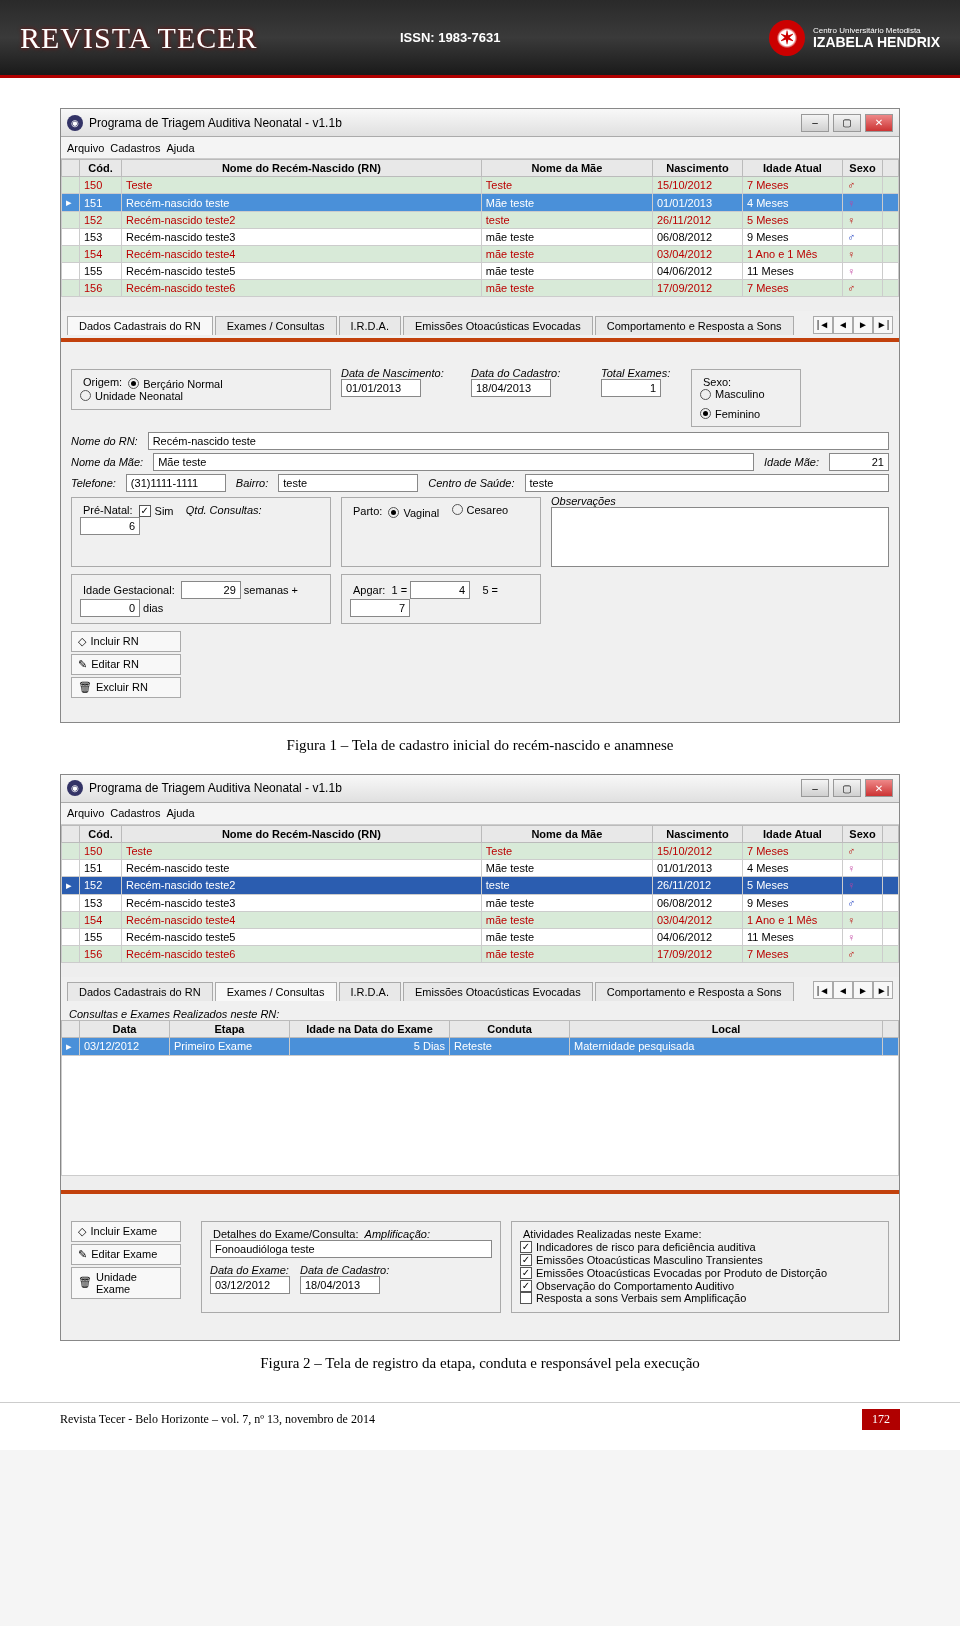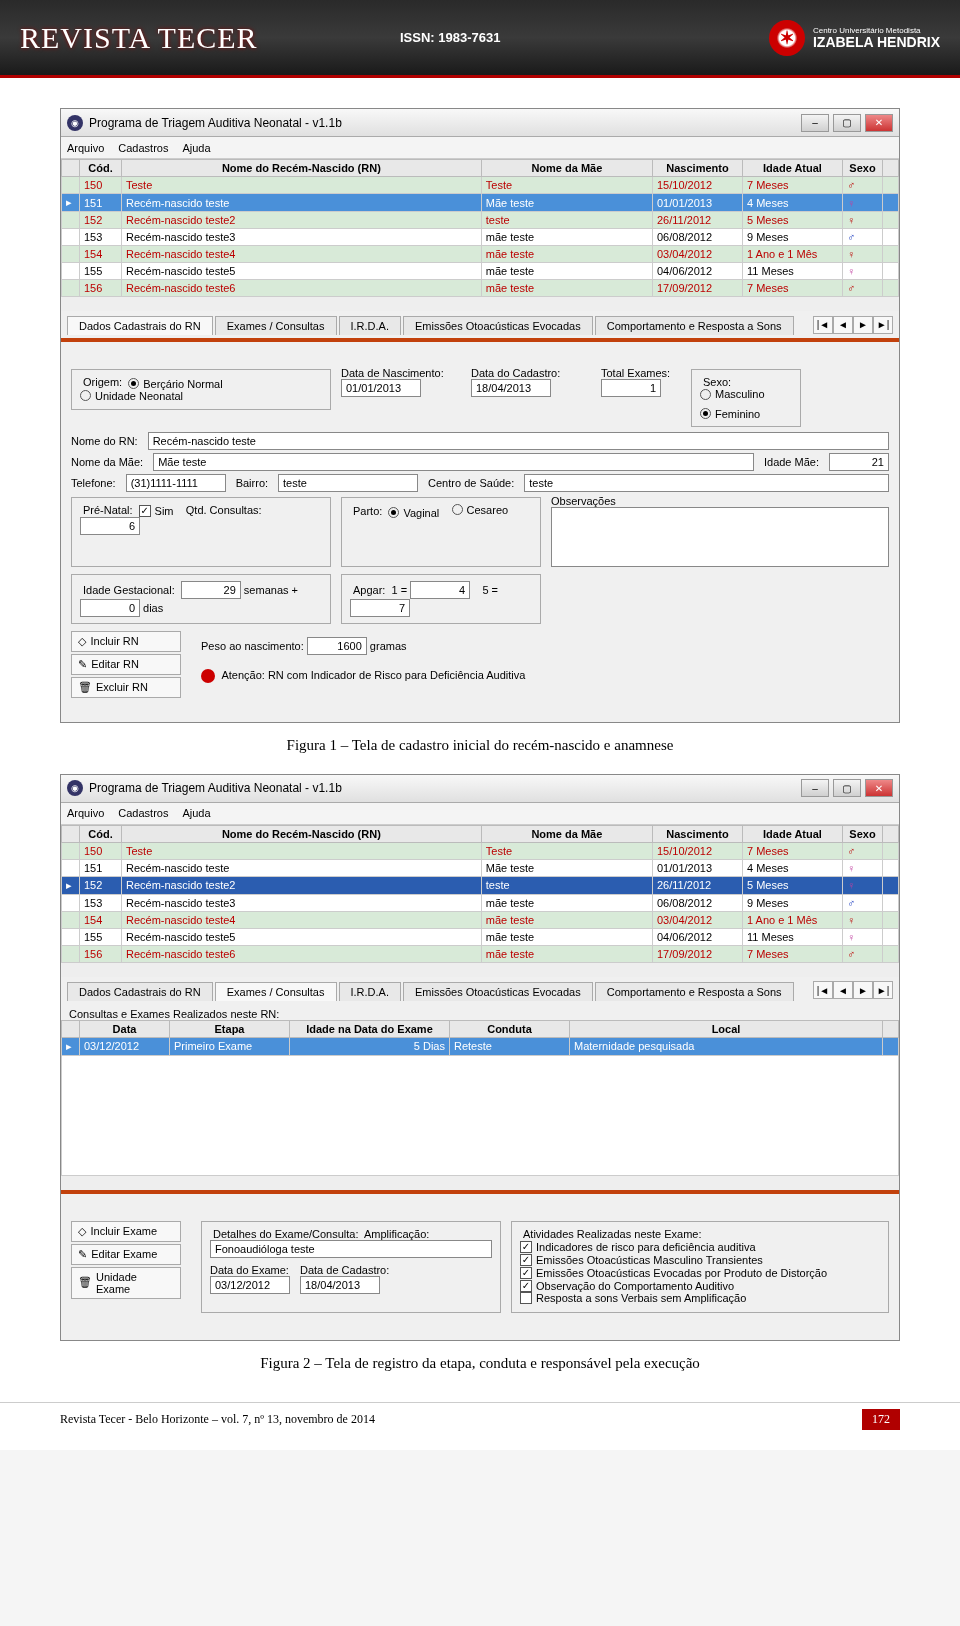--- a/index.html
+++ b/index.html
@@ -13,21 +13,21 @@
   .banner-logo-text { color: #fff; font-weight: bold; font-size: 14px; line-height: 14px; }
   .banner-logo-sub { color:#fff; font-size:8px; }
   .content-pad { padding: 30px 60px 10px 60px; }
   .app-window { border: 1px solid #888; background: #f0f0f0; font-size: 11px; }
   .titlebar { background: linear-gradient(180deg,#f8f8f8,#e0e0e0); height: 28px; display: flex; align-items: center; padding: 0 6px; border-bottom: 1px solid #aaa; }
   .titlebar-icon { width:16px; height:16px; border-radius:50%; background:#336; margin-right:6px; display:flex;align-items:center;justify-content:center;color:#fff;font-size:9px;}
   .titlebar-text { font-size: 12px; flex: 1; }
   .win-btns { display: flex; gap: 4px; }
   .win-btn { width: 28px; height: 18px; background: linear-gradient(180deg,#f4f4f4,#d0d0d0); border: 1px solid #999; display:flex;align-items:center;justify-content:center; font-size:10px;}
   .win-close { background: linear-gradient(180deg,#e88,#c33); color:#fff; }
-  .menubar { background: #f4f4f4; height: 22px; display: flex; align-items: center; padding: 0 6px; gap: 14px; border-bottom: 1px solid #ccc; }
+  .menubar { background: #f4f4f4; height: 22px; display: flex; align-items: center; padding: 0 6px; gap: 6px; border-bottom: 1px solid #ccc; }
   .grid { width: 100%; border-collapse: collapse; background: #fff; }
   .grid th { background: #e8e8e8; border: 1px solid #bbb; font-weight: bold; padding: 2px 4px; text-align: center; font-size: 11px; }
   .grid td { border: 1px solid #ccc; padding: 2px 4px; font-size: 11px; }
   .row-alt { background: #d8ead8; }
   .row-sel { background: #4a90d9; color: #fff; }
   .row-alt.sel2 { background:#2b5db0; color:#fff; }
   .red-text td { color: #b00; }
   .sexo { font-size: 13px; }
   .sexo-m { color: #2040c0; }
   .sexo-f { color: #c040a0; }
@@ -38,21 +38,21 @@
   .tab.active { background: #f8f8f8; }
   .nav-btns { margin-left: auto; display: flex; }
   .nav-btn { width: 20px; height: 18px; border: 1px solid #aaa; background: #f8f8f8; display:flex;align-items:center;justify-content:center;font-size:10px;}
   .form-area { background: #f0f0f0; padding: 22px 10px; border-top: 4px solid #c2410c; }
   .fieldset { border: 1px solid #aaa; padding: 6px 8px; margin: 2px 0; }
   .legend { font-size: 11px; background: #f0f0f0; padding: 0 3px; margin-top: -12px; display: inline-block; }
   .row { display: flex; align-items: center; gap: 10px; margin: 3px 0; flex-wrap: wrap; }
   .fld { background: #fff; border: 1px solid #888; padding: 2px 4px; min-width: 60px; display: inline-block; }
   .fld-sm { width: 80px; }
   .fld-xs { width: 40px; text-align: right; }
-  label { font-size: 11px; }
+  label { font-size: 11px; font-style: italic; }
   .radio, .check { display: inline-flex; align-items: center; gap: 4px; }
   .radio-dot { width: 11px; height: 11px; border-radius: 50%; border: 1px solid #555; display:flex;align-items:center;justify-content:center; }
   .radio-sel::after { content:""; width:5px; height:5px; border-radius:50%; background:#000; }
   .checkbox { width: 12px; height: 12px; border: 1px solid #555; background:#fff; display:flex;align-items:center;justify-content:center;font-size:10px;line-height:10px;}
   .btn { display: flex; align-items: center; gap: 4px; padding: 3px 6px; background: #f8f8f8; border: 1px solid #aaa; margin: 2px 0; width: 110px; font-size:11px;}
   .bottom-row { display: flex; align-items: flex-start; gap: 10px; }
   .left-btns { width: 120px; }
   .warn-icon { width:14px;height:14px;border-radius:50%;background:#c00;display:inline-block;margin-right:4px;vertical-align:middle;}
   .caption { font-family: "Comic Sans MS", cursive; font-size: 15px; text-align: center; margin: 14px 0 20px 0; }
   .footer { display:flex; align-items:center; padding: 6px 60px 20px 60px; border-top: 1px solid #ccc; font-family: "Comic Sans MS", cursive; font-size: 12px;}
@@ -302,29 +302,20 @@
                 <span>Incluir RN</span>
               </div>
             <div class="btn">
                 <span>✎</span>
                 <span>Editar RN</span>
               </div>
             <div class="btn">
                 <span>🗑</span>
                 <span>Excluir RN</span>
               </div>
-          </div>
-          <div style="flex:1;padding-top:8px">
-            <label>Peso ao nascimento:</label>
-            <span class="fld fld-xs" style="width:60px">1600</span>
-            <span>gramas</span>
-            <div style="margin-top:14px">
-              <span class="warn-icon"></span>
-              <span>Atenção: RN com Indicador de Risco para Deficiência Auditiva</span>
-            </div>
           </div>
         </div>
       </div>
     </div>
 
     <div class="caption">Figura 1 – Tela de cadastro inicial do recém-nascido e anamnese</div>
 
     <div class="app-window">
       <div class="titlebar">
         <div class="titlebar-icon">◉</div>

